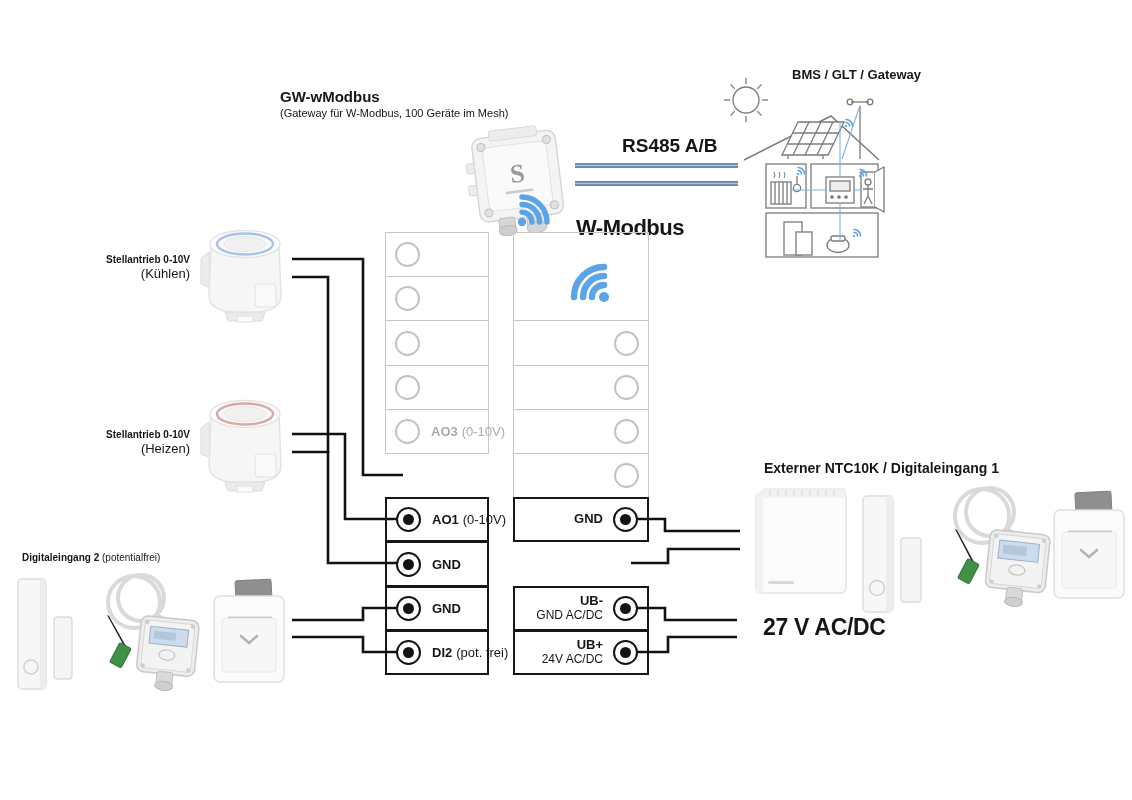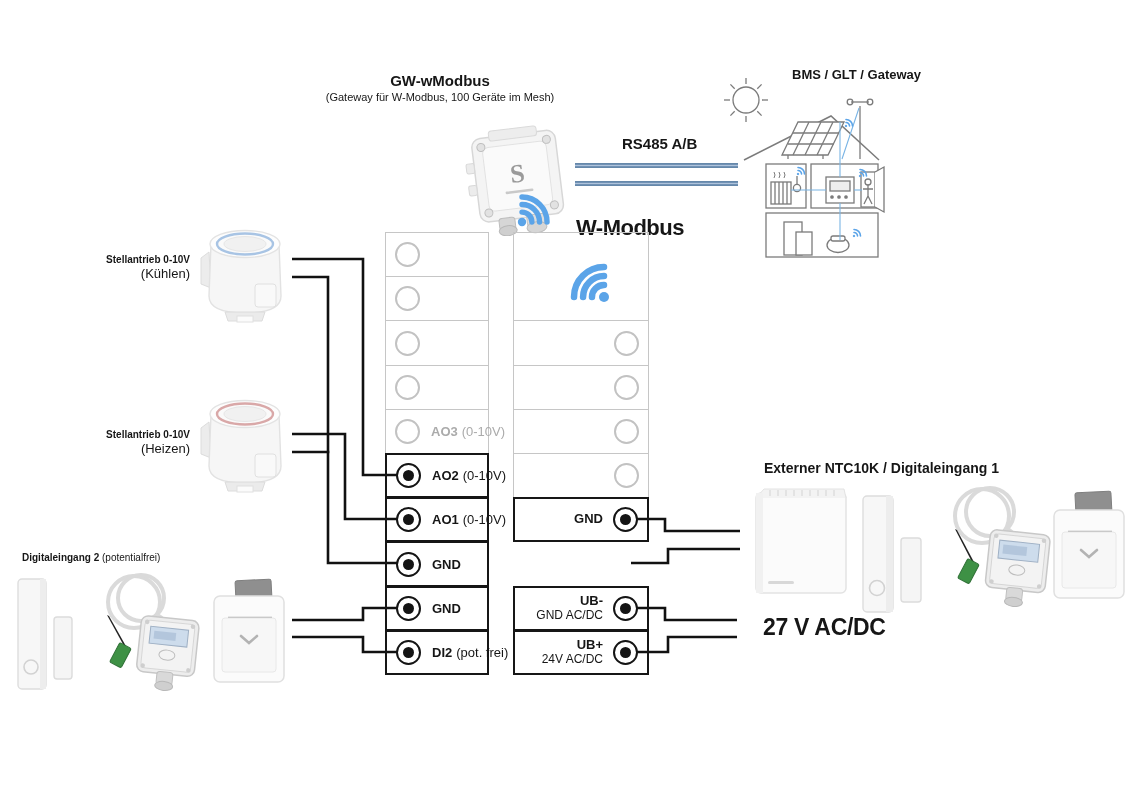--- a/index.html
+++ b/index.html
@@ -2,24 +2,24 @@
 <html><head>
 <meta charset="utf-8">
 <style>
   html,body{margin:0;padding:0;background:#fff;}
   .canvas{position:relative;width:1132px;height:800px;background:#ffffff;overflow:hidden;
           font-family:"Liberation Sans",sans-serif;color:#161616;}
   .abs{position:absolute;}
   svg{display:block;}
   
   .lbl{position:absolute;line-height:1.15;}
-  .gw-title{left:280px;top:72px;width:320px;text-align:center;}
+  .gw-title{left:280px;top:88px;width:320px;}
   .gw-title .t1{font-weight:bold;font-size:15px;}
   .gw-title .t2{font-size:11px;margin-top:2px;}
-  .rs485{left:622px;top:135px;font-weight:bold;font-size:15px;}
+  .rs485{left:622px;top:135px;font-weight:bold;font-size:19px;}
   .bms{left:792px;top:68px;font-weight:bold;font-size:13px;}
   .wmodbus{left:576px;top:215px;font-weight:bold;font-size:22px;letter-spacing:-0.5px;}
   .act-lbl{width:152px;text-align:right;}
   .act-lbl .t1{font-weight:bold;font-size:10px;}
   .act-lbl .t2{font-size:13px;margin-top:1px;}
   .act-cool{left:38px;top:254px;}
   .act-heat{left:38px;top:429px;}
   .di2-lbl{left:22px;top:552px;font-size:10px;}
   .di2-lbl b{font-weight:bold;}
   .ntc-lbl{left:764px;top:460px;font-weight:bold;font-size:14px;}
@@ -109,26 +109,20 @@
     <div class="cell cl r2">
         <span class="circ"></span>
       </div>
     <div class="cell cl r3">
         <span class="circ"></span>
       </div>
     <div class="cell cl r4 gray">
       <span class="circ"></span>
       <span class="tlabel"><b>AO3</b><span class="sfx">(0-10V)</span></span>
     </div>
-    <div class="cell cl r5 active">
-      <span class="term">
-          <i></i>
-        </span>
-      <span class="tlabel"><b>AO2</b><span class="sfx">(0-10V)</span></span>
-    </div>
     <div class="cell cl r6 active">
       <span class="term">
           <i></i>
         </span>
       <span class="tlabel"><b>AO1</b><span class="sfx">(0-10V)</span></span>
     </div>
     <div class="cell cl r7 active">
       <span class="term">
           <i></i>
         </span>

